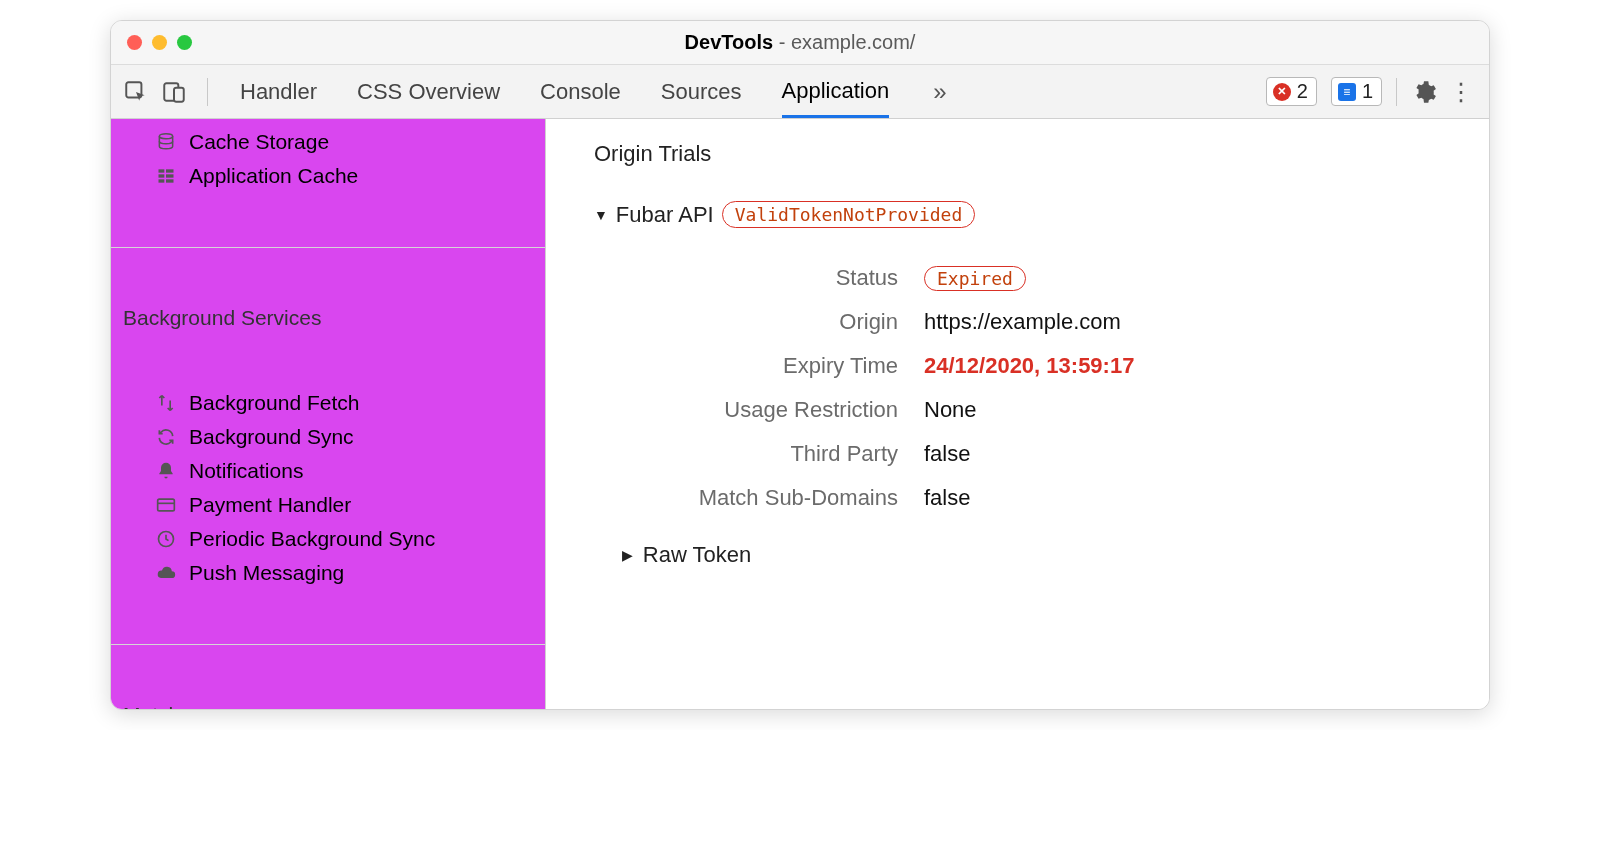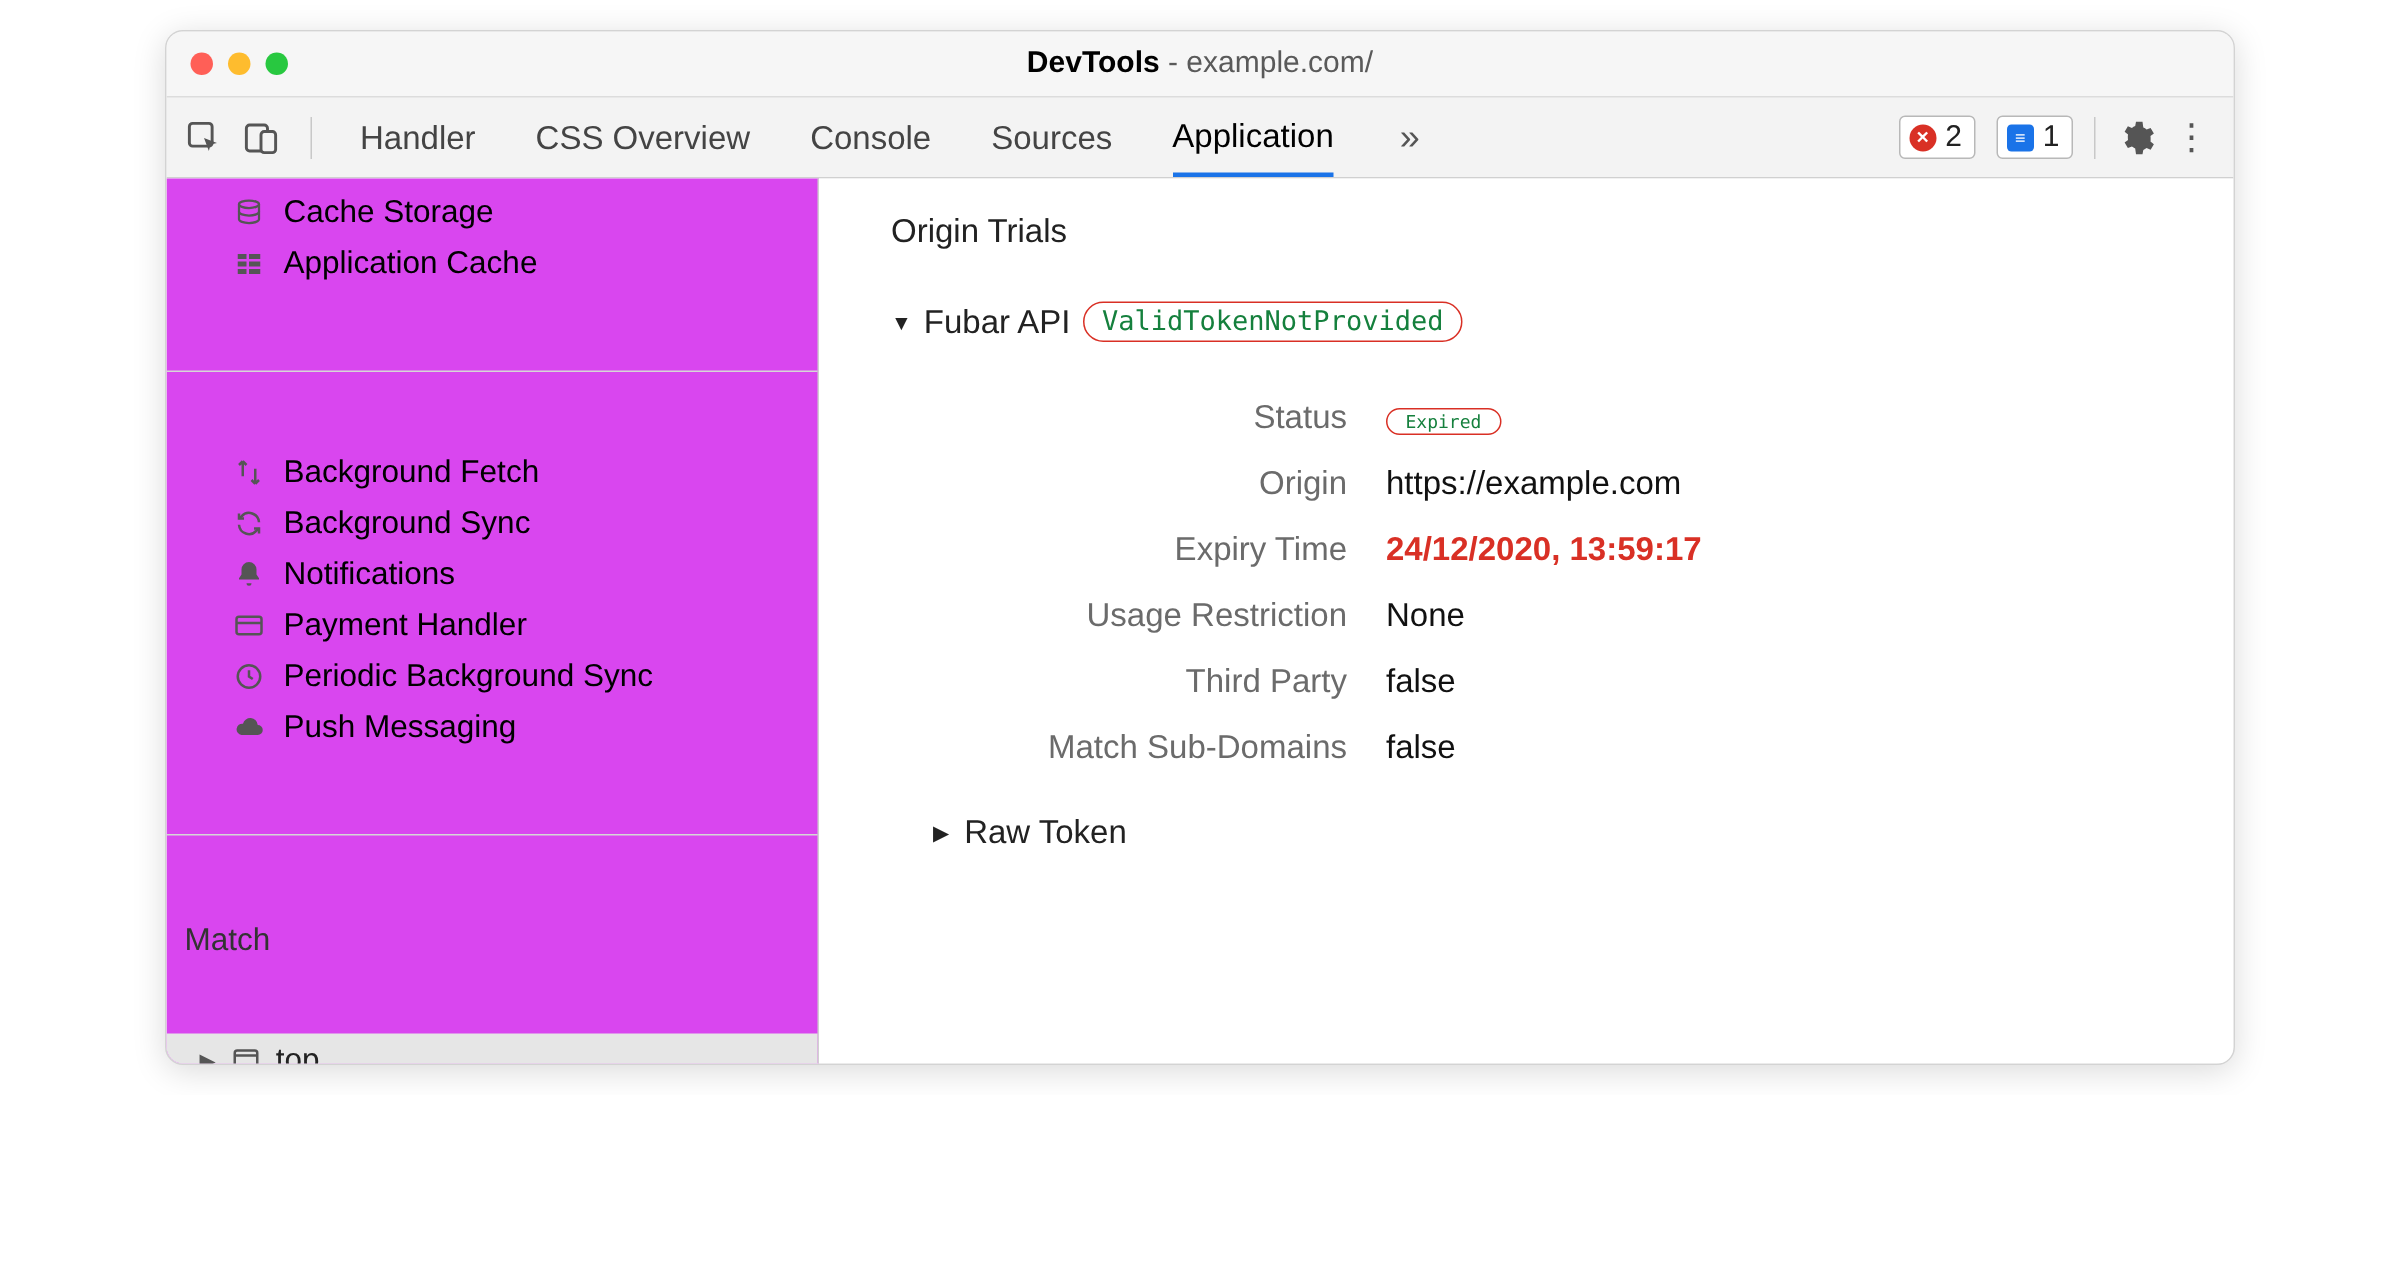--- a/index.html
+++ b/index.html
@@ -35,27 +35,27 @@
   .side-item .ic{width:22px; display:inline-flex; justify-content:center; color:#555;}
   .section-title{padding:14px 12px 6px; color:#333; font-size:21px;}
   .side-border{border-top:1px solid #d6d6d6;}
   .frames-row{display:flex; align-items:center; gap:10px; padding:6px 18px 6px 22px; background:#e6e6e6; cursor:pointer;}
   .frames-row .disclosure{font-size:14px; color:#555;}
 
   .main{flex:1; padding:18px 40px 20px 48px; overflow:auto;}
   .main h2{font-size:22px; margin:4px 0 34px; font-weight:400;}
   .ot-head{display:flex; align-items:center; gap:8px; font-size:22px; cursor:pointer;}
   .disclosure{font-size:14px;}
-  .badge{border:1.5px solid #d93025; color:#15803d; border-radius:14px; padding:2px 12px; font-family: ui-monospace, Menlo, monospace; font-size:18px;}
+  .badge{border:1.5px solid #d93025; color:#c2410c; border-radius:14px; padding:2px 12px; font-family: ui-monospace, Menlo, monospace; font-size:18px;}
   .props{margin:28px 0 22px 0;}
   .row{display:flex; align-items:center; padding:9px 0; font-size:22px;}
   .key{width:330px; text-align:right; color:#6b6b6b; padding-right:26px;}
   .val{color:#111;}
   .val.red{color:#d93025; font-weight:700;}
-  .badge.sm{font-size:12px; padding:1px 12px;}
+  .badge.sm{font-size:18px; padding:1px 12px;}
   .raw{display:flex;align-items:center;gap:10px;font-size:22px;margin-left:28px;cursor:pointer;}
 
   svg{display:block;}
 </style>
 </head>
 <body>
 
 <div class="window">
 
   <div class="titlebar">
@@ -135,20 +135,21 @@
                 <rect x="12" y="10" width="9" height="4"></rect>
                 <rect x="3" y="16" width="7" height="4"></rect>
                 <rect x="12" y="16" width="9" height="4"></rect>
               </svg>
           </span>
           <span>Application Cache</span>
         </div>
       </div>
 
       <div class="side-border"></div>
+      <div class="section-title">Background Services</div>
       <div class="side-block">
         <div class="side-item">
           <span class="ic">
               <svg width="20" height="20" viewBox="0 0 24 24" fill="none" stroke="#555" stroke-width="2">
                 <path d="M7 3v12M7 3l-3 3M7 3l3 3"></path>
                 <path d="M17 21V9M17 21l3-3M17 21l-3-3"></path>
               </svg>
             </span>
           <span>Background Fetch</span>
         </div>

